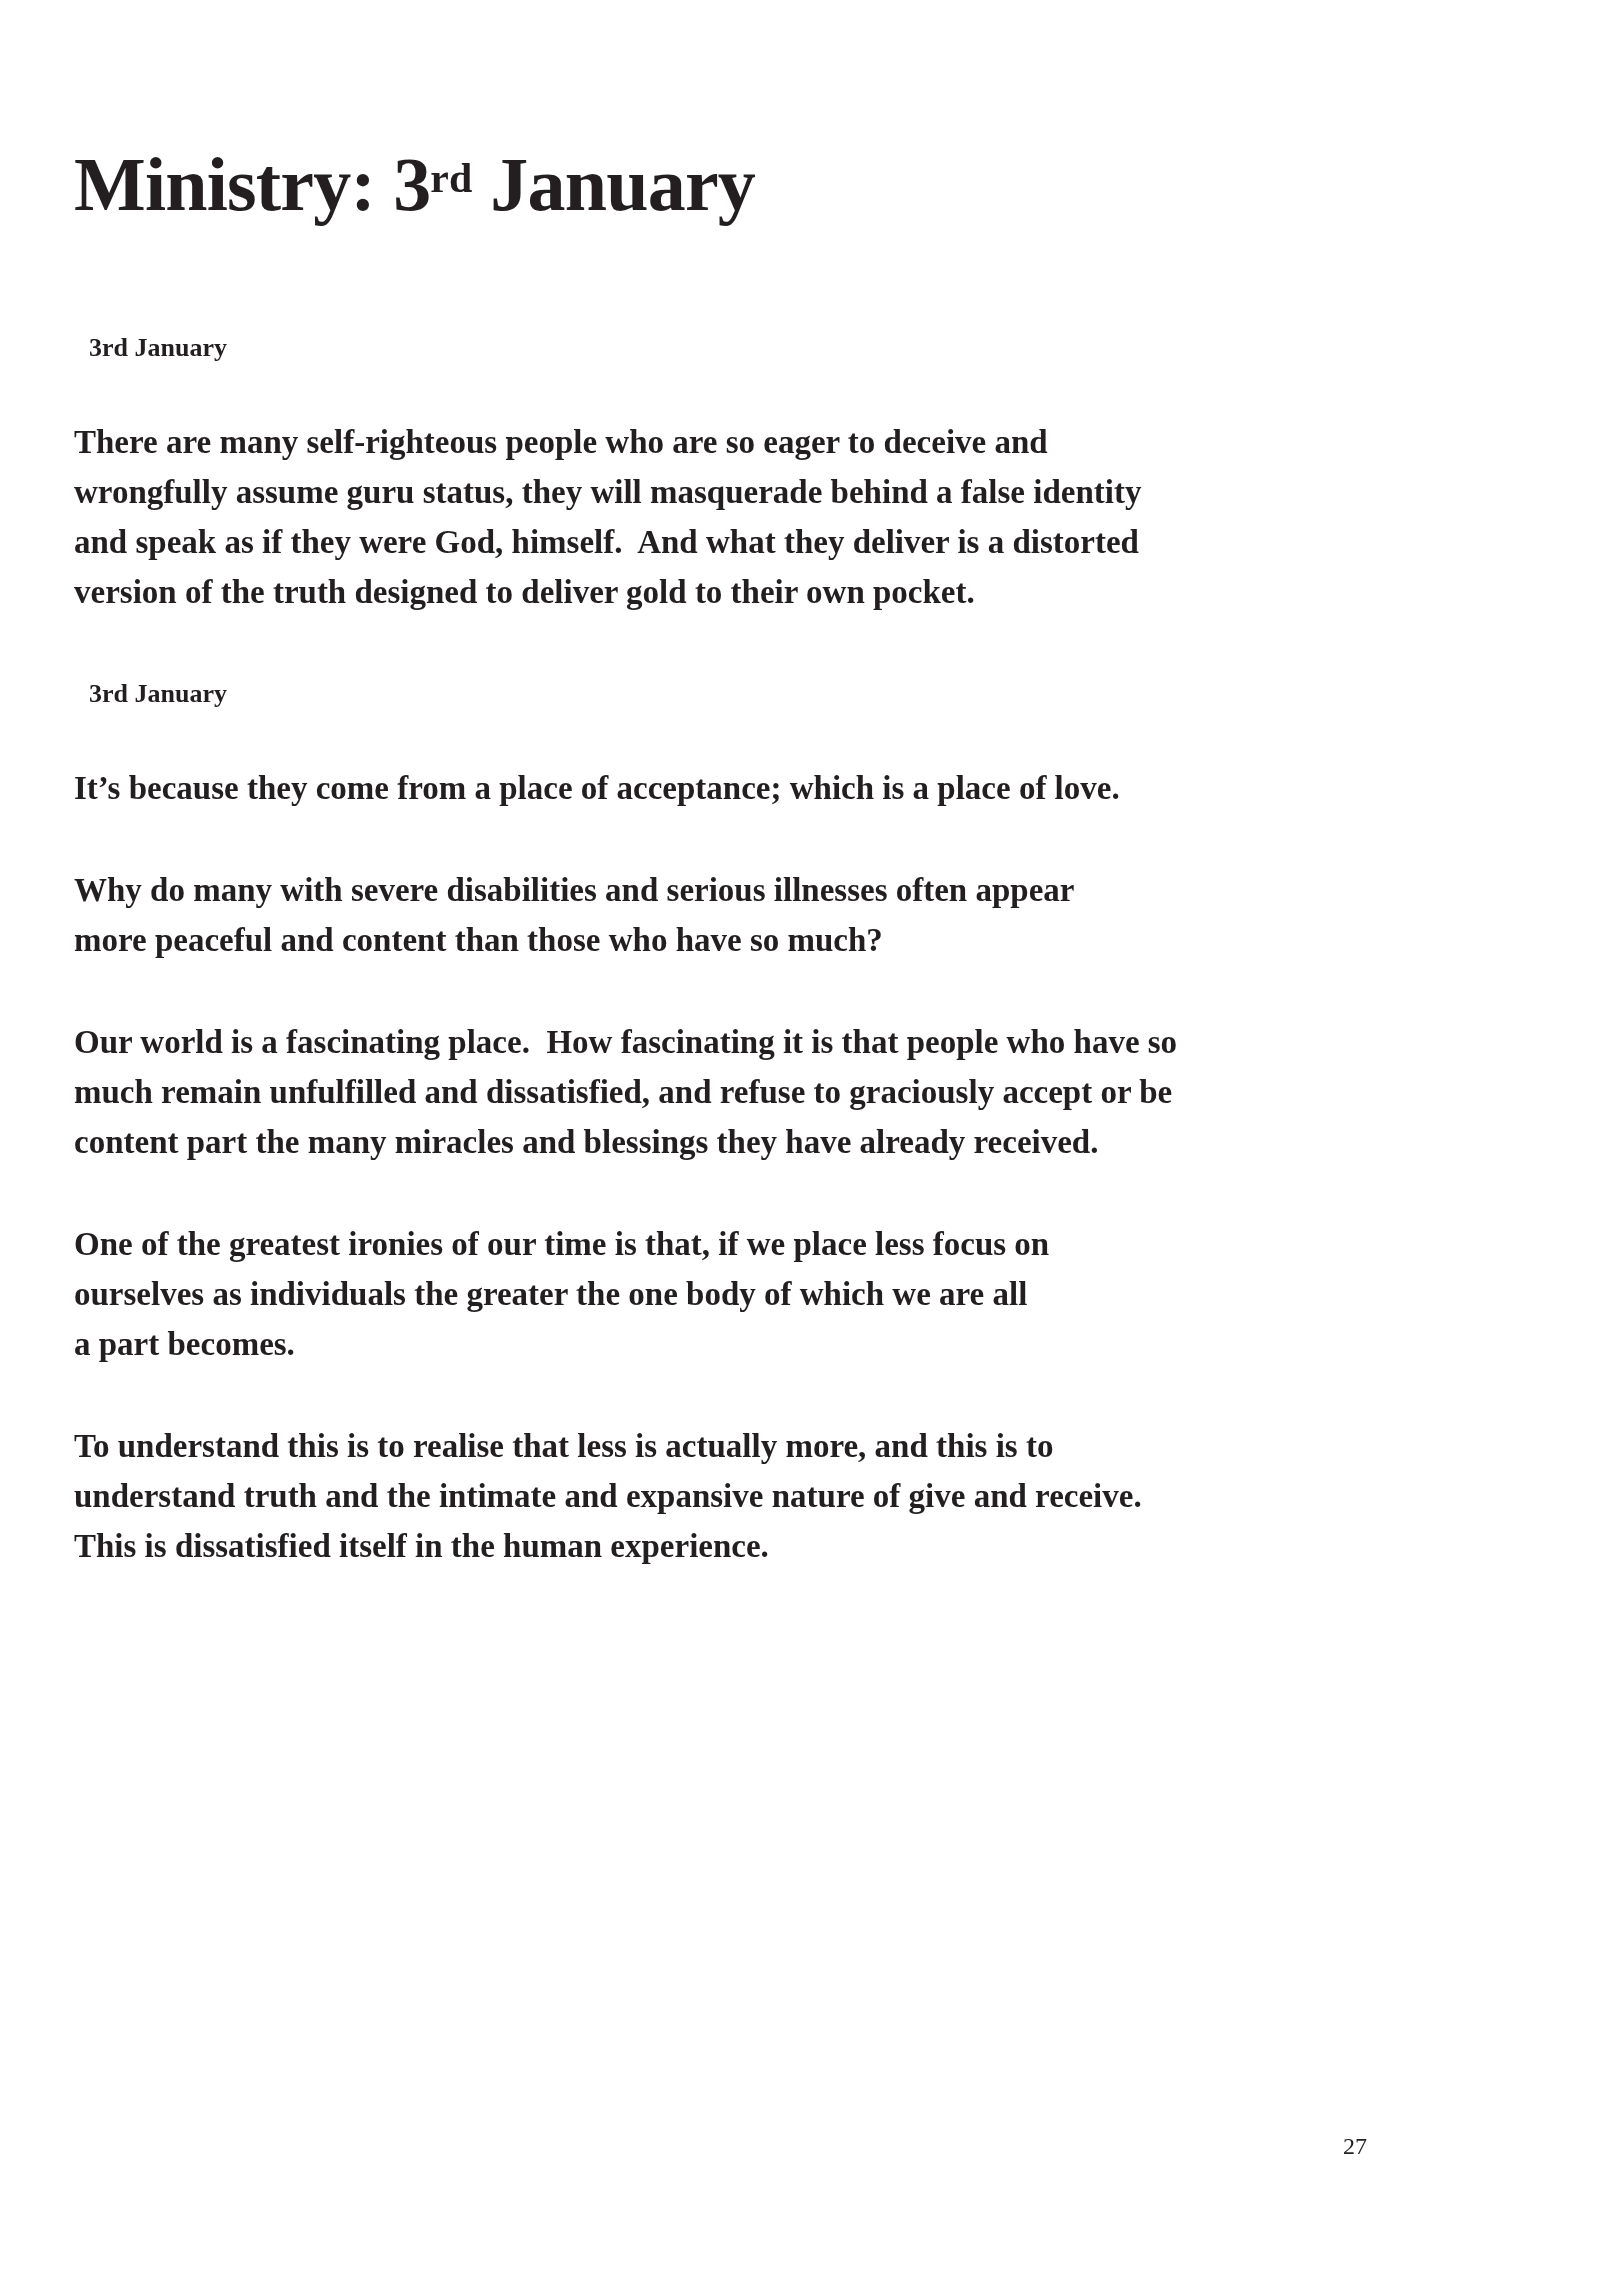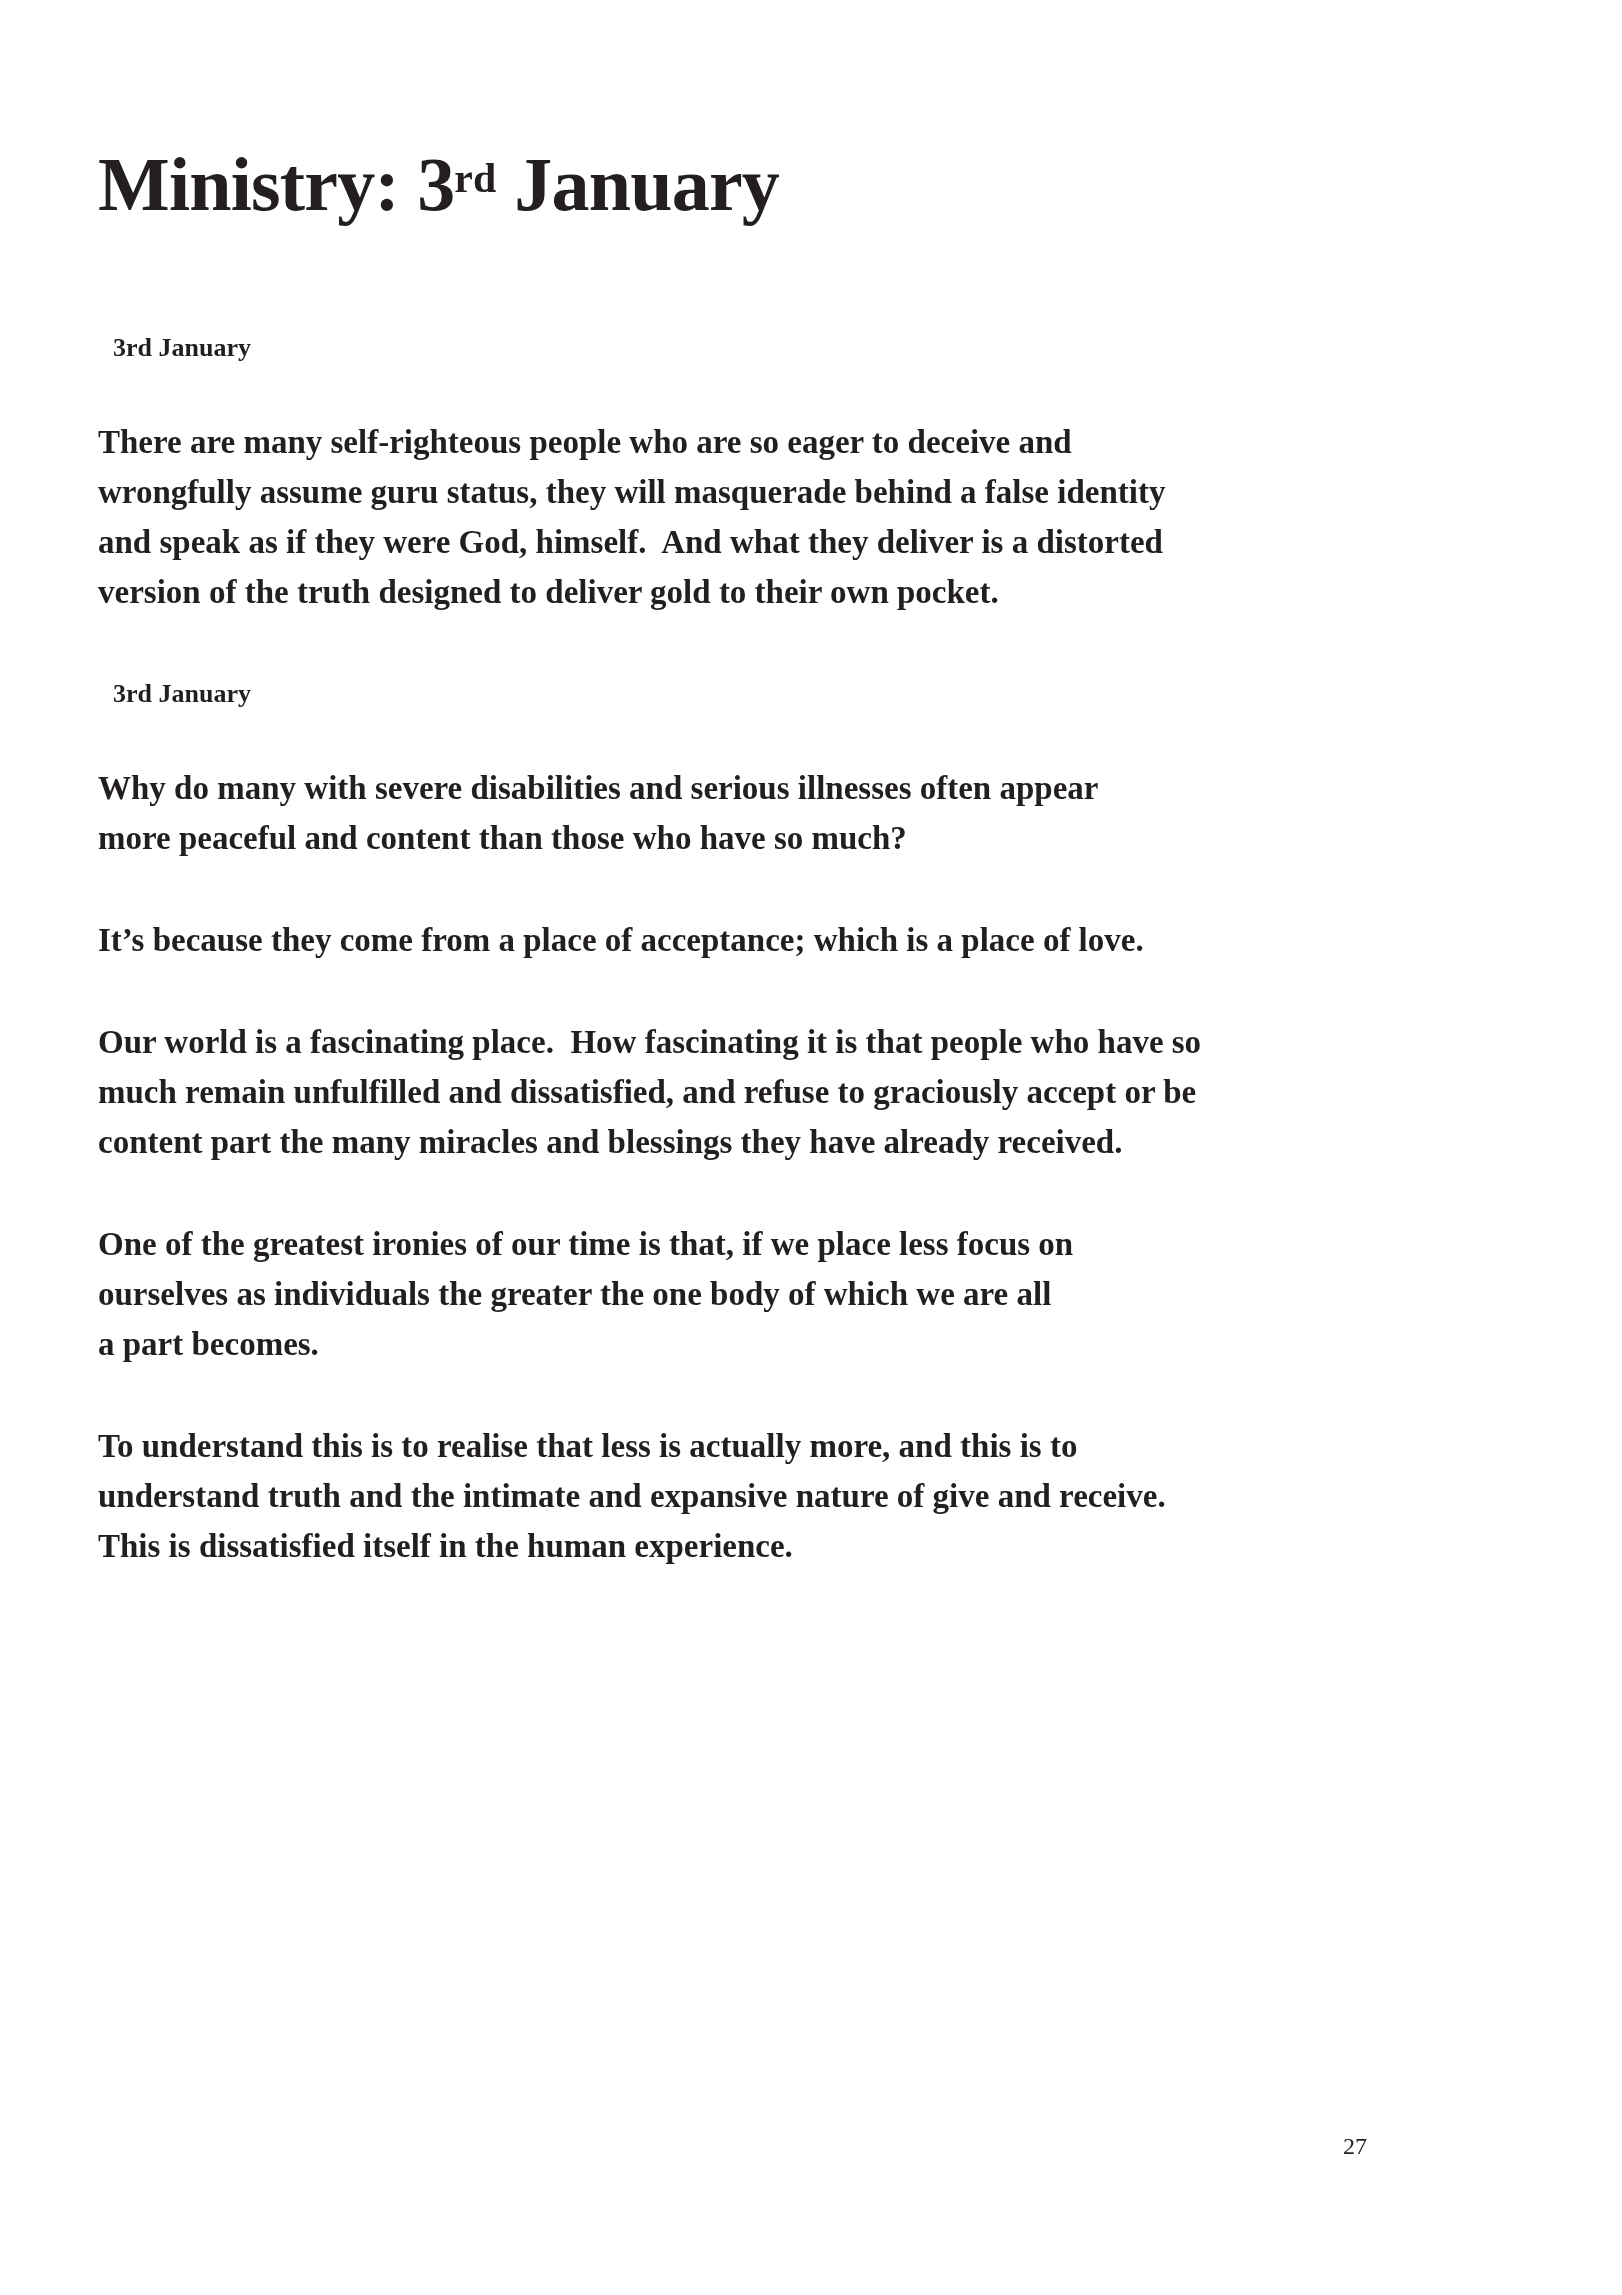--- a/index.html
+++ b/index.html
@@ -8,21 +8,21 @@
     background: #ffffff;
   }
   .page {
     position: relative;
     width: 1524px;
     height: 2295px;
     background: #ffffff;
     color: #231f20;
     font-family: "Liberation Serif", "DejaVu Serif", serif;
     box-sizing: border-box;
-    padding: 131px 174px 0 98px;
+    padding: 131px 174px 0 74px;
     overflow: hidden;
   }
   .title {
     font-size: 76px;
     line-height: 95px;
     font-weight: 700;
     margin: 0 0 91px 0;
     letter-spacing: -0.8px;
     white-space: nowrap;
   }
@@ -63,24 +63,24 @@
 
   <h2 class="section-heading">3rd January</h2>
 
   <p class="body-paragraph">There are many self-righteous people who are so eager to deceive and
 wrongfully assume guru status, they will masquerade behind a false identity
 and speak as if they were God, himself.  And what they deliver is a distorted
 version of the truth designed to deliver gold to their own pocket.</p>
 
   <h2 class="section-heading">3rd January</h2>
 
+  <p class="body-paragraph">It’s because they come from a place of acceptance; which is a place of love.</p>
+
   <p class="body-paragraph">Why do many with severe disabilities and serious illnesses often appear
 more peaceful and content than those who have so much?</p>
-
-  <p class="body-paragraph">It’s because they come from a place of acceptance; which is a place of love.</p>
 
   <p class="body-paragraph">Our world is a fascinating place.  How fascinating it is that people who have so
 much remain unfulfilled and dissatisfied, and refuse to graciously accept or be
 content part the many miracles and blessings they have already received.</p>
 
   <p class="body-paragraph">One of the greatest ironies of our time is that, if we place less focus on
 ourselves as individuals the greater the one body of which we are all
 a part becomes.</p>
 
 

